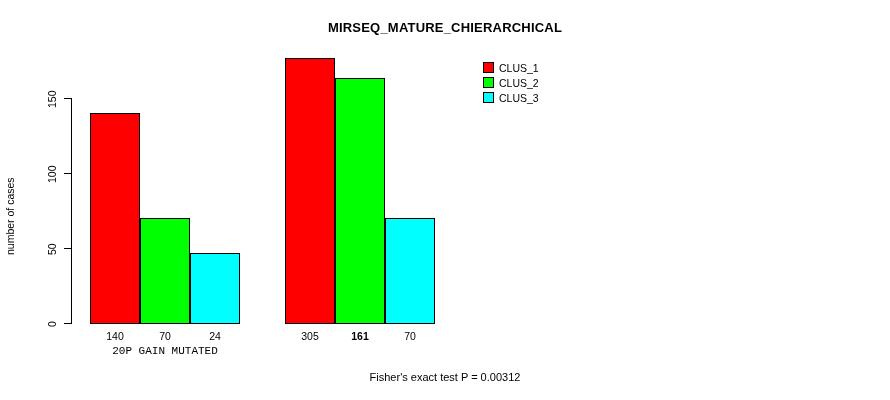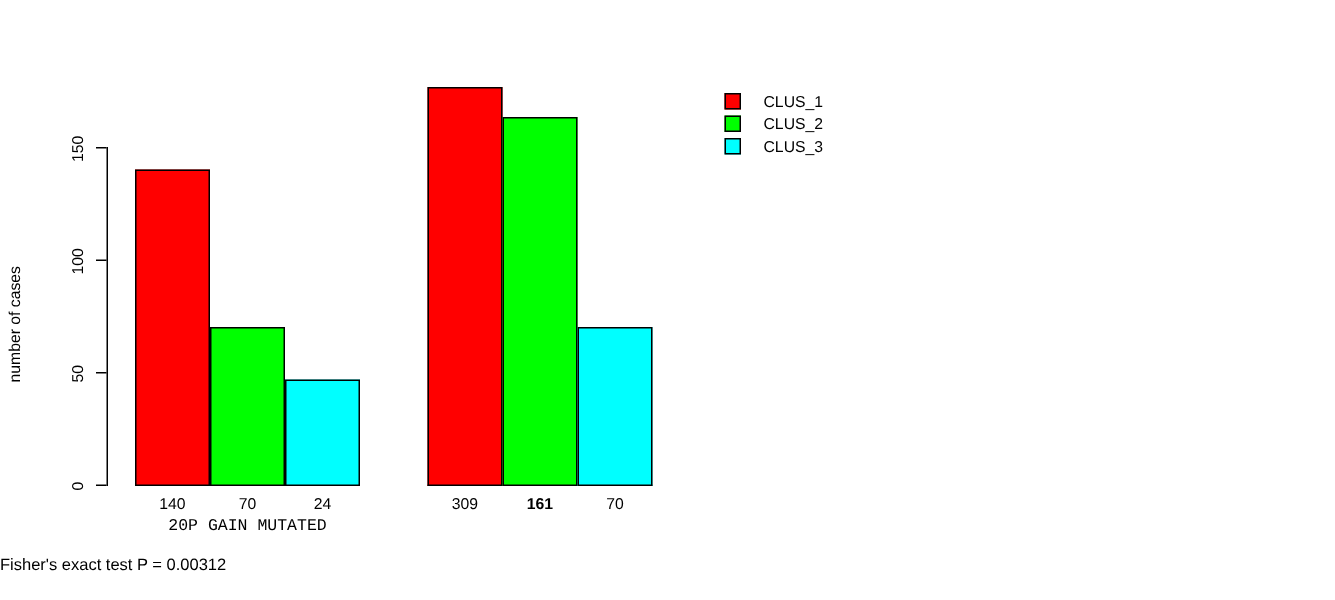--- a/index.html
+++ b/index.html
@@ -130,42 +130,43 @@
     align-items: center;
   }
   .legend-swatch {
     width: 11px;
     height: 11px;
     box-sizing: border-box;
     border: 1px solid #000000;
     flex: 0 0 auto;
   }
   .legend-label {
-    margin-left: 15px;
+    margin-left: 5px;
     font-size: 10.5px;
     line-height: 12px;
     white-space: nowrap;
   }
 
   
   .footer-note {
     position: absolute;
     left: 0;
     top: 371px;
     width: 890px;
-    text-align: left;
+    text-align: center;
     font-size: 11px;
     white-space: nowrap;
   }
 </style>
 </head>
 <body>
 
 <div id="plot-root">
 
+  <div class="chart-title">MIRSEQ_MATURE_CHIERARCHICAL</div>
 
   <div class="y-axis-title">number of cases</div>
 
   <div class="y-axis-line"></div>
 
   <div class="y-tick" style="top:323px;"></div>
   <div class="y-tick" style="top:248px;"></div>
   <div class="y-tick" style="top:173px;"></div>
   <div class="y-tick" style="top:98px;"></div>
 
@@ -185,21 +186,21 @@
   <div class="bar-value" style="left:190px; width:50px;">24</div>
 
   <div class="group-label" style="left:75px; width:180px;">20P GAIN MUTATED</div>
 
   <div class="group-baseline" style="left:285px; width:150px;"></div>
 
   <div class="bar" style="left:285px; width:50px; top:58px; height:266px; background:#FF0000;"></div>
   <div class="bar" style="left:335px; width:50px; top:78px; height:246px; background:#00FF00;"></div>
   <div class="bar" style="left:385px; width:50px; top:218px; height:106px; background:#00FFFF;"></div>
 
-  <div class="bar-value" style="left:285px; width:50px;">309</div>
+  <div class="bar-value" style="left:285px; width:50px;">305</div>
   <div class="bar-value" style="left:335px; width:50px;font-weight:bold;">161</div>
   <div class="bar-value" style="left:385px; width:50px;">70</div>
 
 
   <div class="legend">
     <div class="legend-row">
       <span class="legend-swatch" style="background:#FF0000;"></span>
       <span class="legend-label">CLUS_1</span>
     </div>
     <div class="legend-row">

